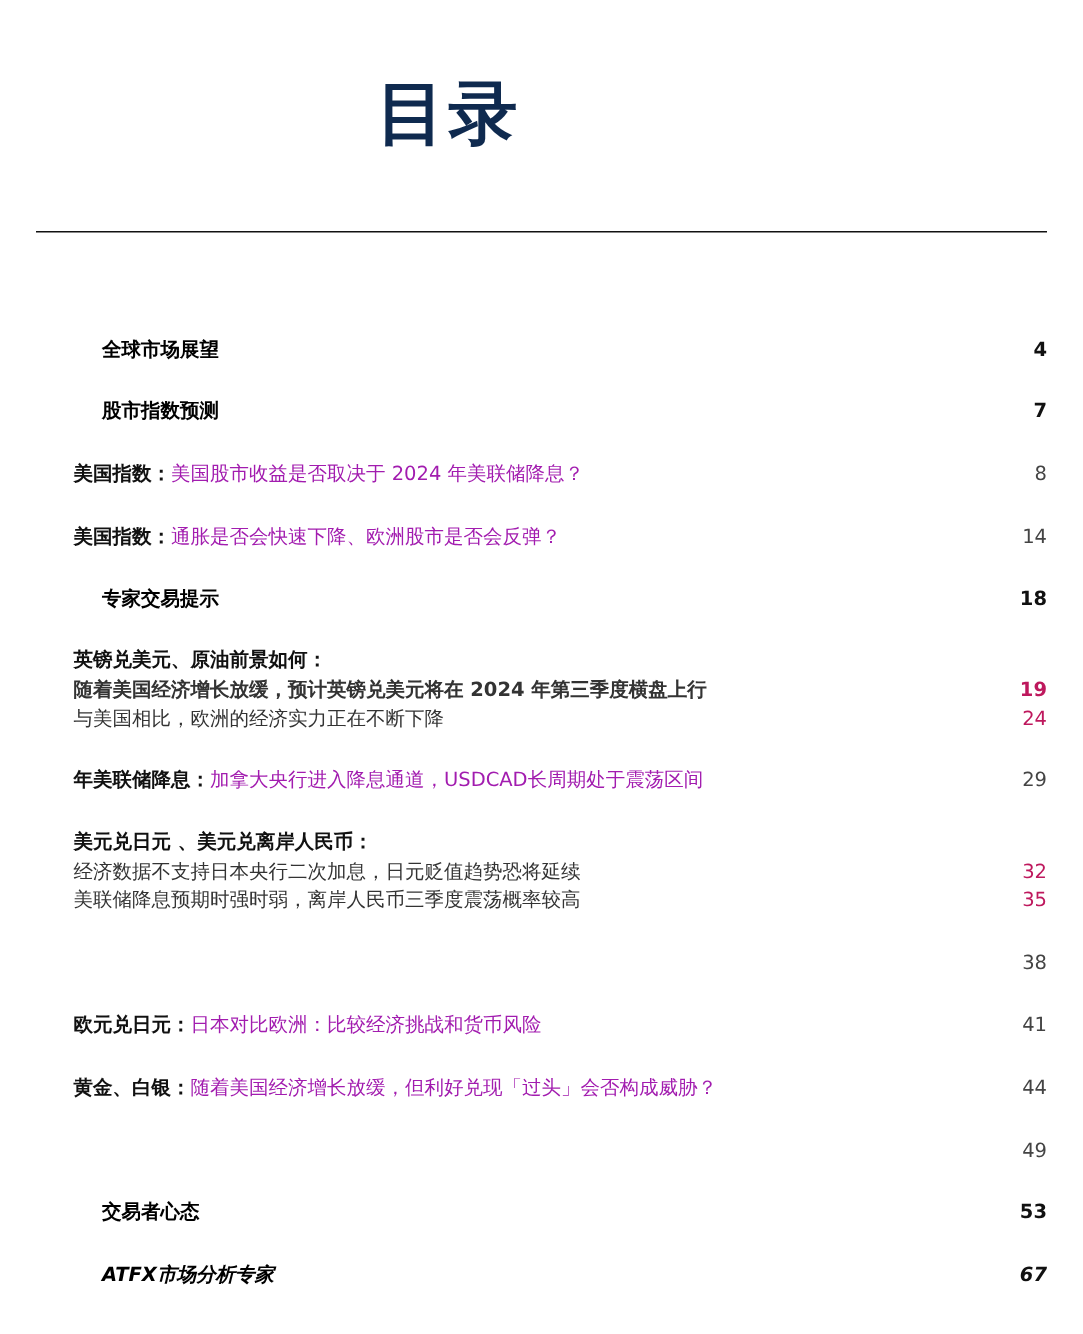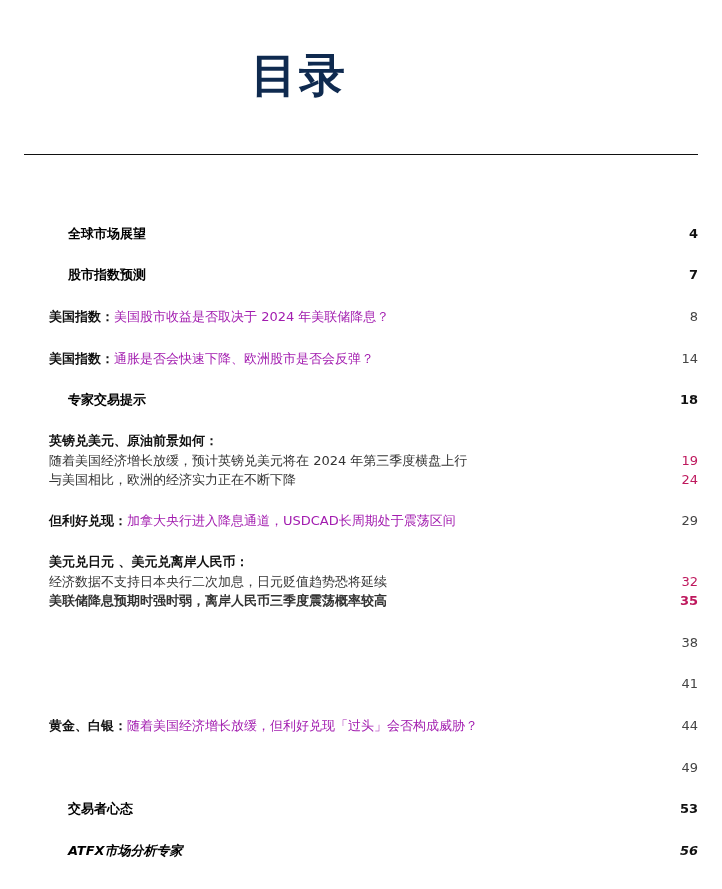--- a/index.html
+++ b/index.html
@@ -105,66 +105,67 @@
   </div>
 
   <div class="row top" style="top:391px;">
     <span class="label">专家交易提示</span>
     <span class="page">18</span>
   </div>
 
   <div class="row sub" style="top:432px;">
     <span class="bold">英镑兑美元、原油前景如何：</span>
   </div>
-  <div class="row sub line" style="top:452px;">
+  <div class="row sub line" style="top:452px;font-weight:bold;">
     <span class="label">随着美国经济增长放缓，预计英镑兑美元将在 2024 年第三季度横盘上行</span>
     <span class="page">19</span>
   </div>
   <div class="row sub line" style="top:471px;">
     <span class="label">与美国相比，欧洲的经济实力正在不断下降</span>
     <span class="page">24</span>
   </div>
 
   <div class="row sub" style="top:512px;">
-    <span class="label"><span class="bold">但利好兑现：</span><span class="rest">加拿大央行进入降息通道，USDCAD长周期处于震荡区间</span></span>
+    <span class="label"><span class="bold">年美联储降息：</span><span class="rest">加拿大央行进入降息通道，USDCAD长周期处于震荡区间</span></span>
     <span class="page">29</span>
   </div>
 
   <div class="row sub" style="top:553px;">
     <span class="bold">美元兑日元 、美元兑离岸人民币：</span>
   </div>
   <div class="row sub line" style="top:573px;">
     <span class="label">经济数据不支持日本央行二次加息，日元贬值趋势恐将延续</span>
     <span class="page">32</span>
   </div>
-  <div class="row sub line" style="top:592px;font-weight:bold;">
+  <div class="row sub line" style="top:592px;">
     <span class="label">美联储降息预期时强时弱，离岸人民币三季度震荡概率较高</span>
     <span class="page">35</span>
   </div>
 
   <div class="row sub" style="top:634px;">
     <span class="page">38</span>
   </div>
 
   <div class="row sub" style="top:675px;">
+    <span class="label"><span class="bold">欧元兑日元：</span><span class="rest">日本对比欧洲：比较经济挑战和货币风险</span></span>
     <span class="page">41</span>
   </div>
 
   <div class="row sub" style="top:717px;">
     <span class="label"><span class="bold">黄金、白银：</span><span class="rest">随着美国经济增长放缓，但利好兑现「过头」会否构成威胁？</span></span>
     <span class="page">44</span>
   </div>
 
   <div class="row sub" style="top:759px;">
     <span class="page">49</span>
   </div>
 
   <div class="row top" style="top:800px;">
     <span class="label">交易者心态</span>
     <span class="page">53</span>
   </div>
 
   <div class="row top" style="top:842px;font-style:italic;">
     <span class="label">ATFX市场分析专家</span>
-    <span class="page">56</span>
+    <span class="page">67</span>
   </div>
 
 </div>
 
 </body></html>

